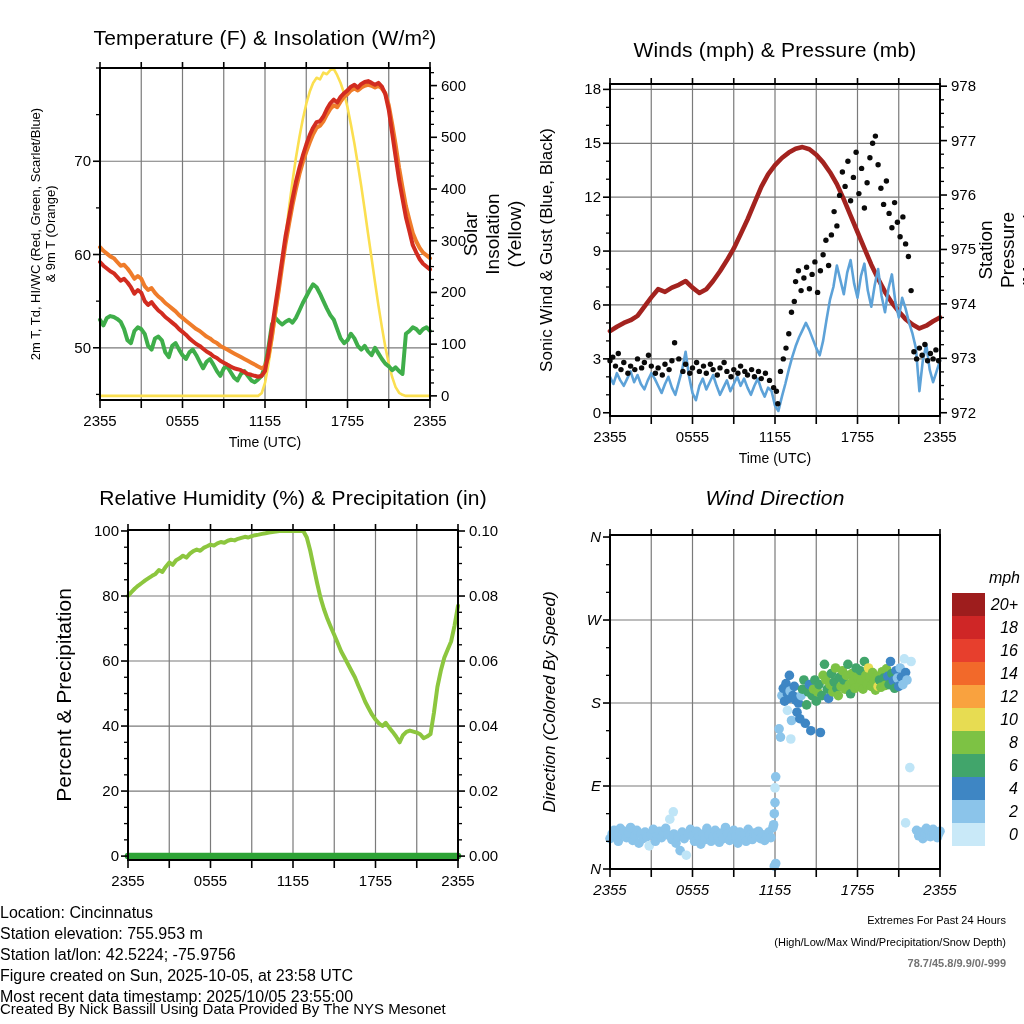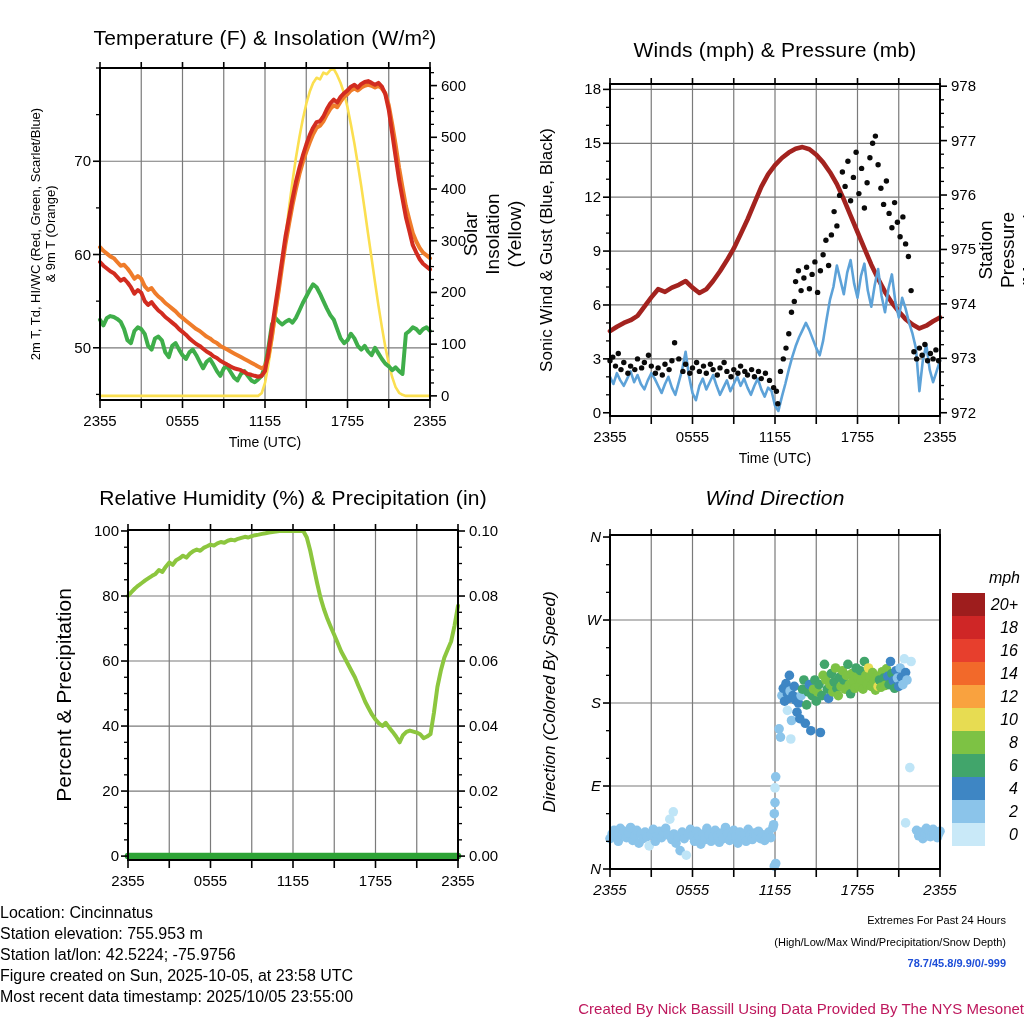--- a/index.html
+++ b/index.html
@@ -8,21 +8,21 @@
   .chart{position:absolute;width:512px;height:470px;}
   #c0{left:0;top:0;} #c1{left:512px;top:16px;} #c2{left:0;top:470px;margin-left:28px;} #c3{left:512px;top:470px;font-style:italic;}
   svg.plot{position:absolute;left:0;top:0;font-family:"Liberation Sans","DejaVu Sans",sans-serif;}
   .title{position:absolute;text-align:center;font-size:21px;letter-spacing:.2px;}
   .vlab{position:absolute;transform:translate(-50%,-50%) rotate(-90deg);white-space:pre-line;
         text-align:center;line-height:1.15;}
   .xlab{position:absolute;text-align:center;font-size:14px;}
   .f-left{position:absolute;left:0;top:902px;font-size:16px;line-height:21px;}
   .f-right{position:absolute;right:18px;top:910px;font-size:11px;line-height:21.5px;text-align:right;}
   .extreme-vals{font-weight:bold;}
-  .credit{position:absolute;left:0;right:0;top:1000px;text-align:right;font-size:15px;color:#be185d;}
+  .credit{position:absolute;left:0;right:0;top:1000px;text-align:left;font-size:15px;color:#000000;}
 </style>
 </head>
 <body>
 
 <div class="chart" id="c0">
   <div class="title" style="left:65px;top:26px;width:400px;">Temperature (F) &amp; Insolation (W/m²)</div>
   <div class="vlab" style="left:44px;top:234px;font-size:13px;">2m T, Td, HI/WC (Red, Green, Scarlet/Blue)
 &amp; 9m T (Orange)</div>
   <div class="vlab" style="left:493px;top:234px;font-size:19px;">Solar Insolation (Yellow)</div>
   <div class="xlab" style="left:165px;top:434px;width:200px;">Time (UTC)</div>
@@ -753,15 +753,15 @@
 <div class="f-left">
   <div>Location: Cincinnatus</div>
   <div>Station elevation: 755.953 m</div>
   <div>Station lat/lon: 42.5224; -75.9756</div>
   <div>Figure created on Sun, 2025-10-05, at 23:58 UTC</div>
   <div>Most recent data timestamp: 2025/10/05 23:55:00</div>
 </div>
 <div class="f-right">
   <div>Extremes For Past 24 Hours</div>
   <div>(High/Low/Max Wind/Precipitation/Snow Depth)</div>
-  <div class="extreme-vals" id="extreme-vals" style="color: #1d4ed8;">78.7/45.8/9.9/0/-999</div>
+  <div class="extreme-vals" id="extreme-vals" style="color: #737373;">78.7/45.8/9.9/0/-999</div>
 </div>
 <div class="credit">Created By Nick Bassill Using Data Provided By The NYS Mesonet</div>
 
 </body></html>

